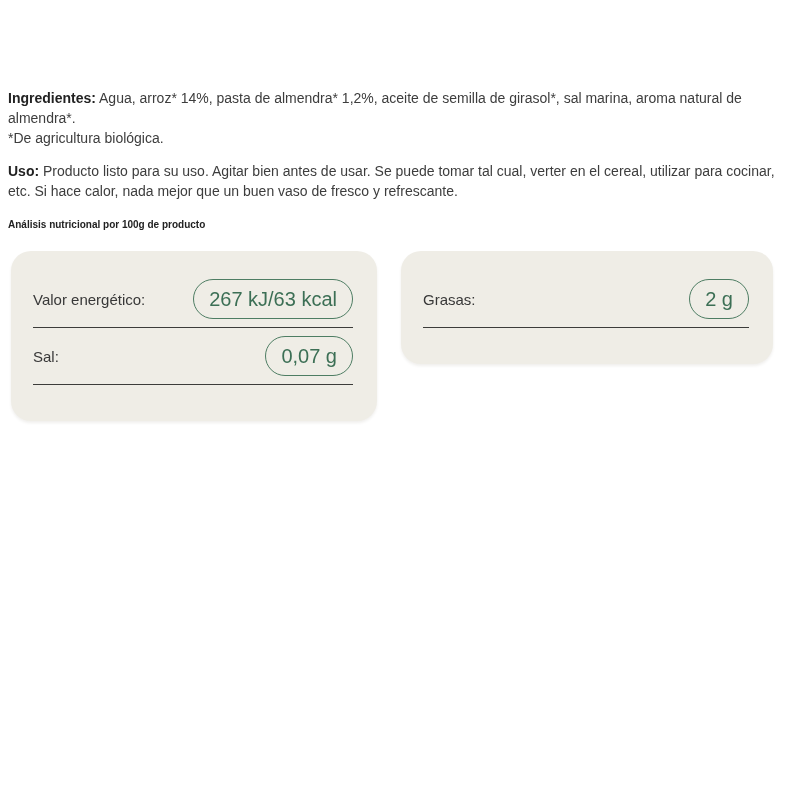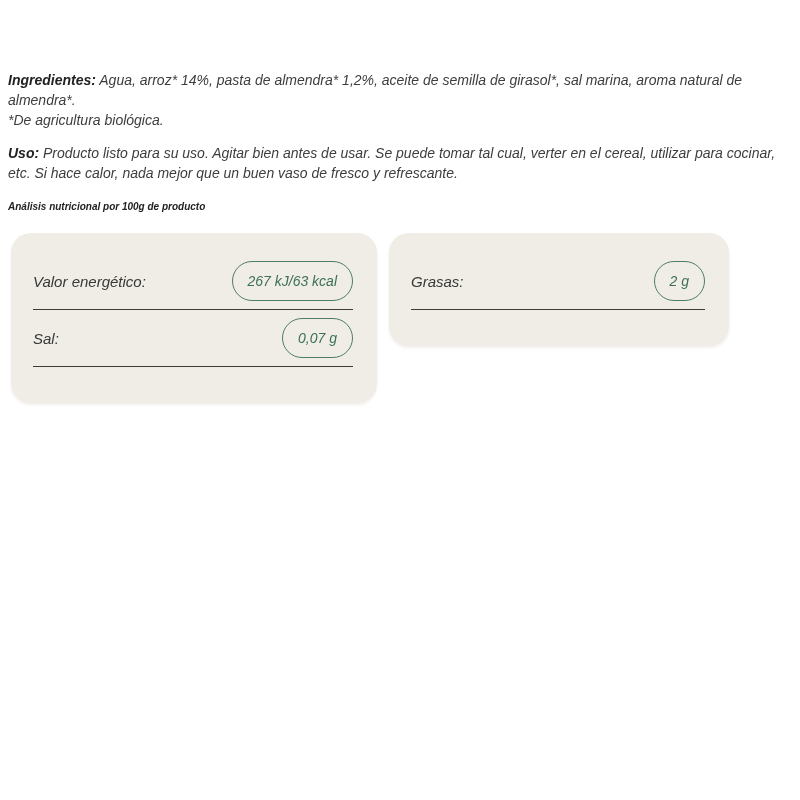--- a/index.html
+++ b/index.html
@@ -18,22 +18,21 @@
     font-family: "Liberation Sans", "DejaVu Sans", sans-serif;
     color: var(--text);
   }
   .page {
     width: 800px;
     height: 800px;
     overflow: hidden;
     background: var(--page-bg);
   }
   .content {
-    padding: 70px 8px 0 8px;
-    font-style: italic;
+    padding: 88px 8px 0 8px;
   }
   .para {
     font-size: 14px;
     line-height: 20px;
     margin-bottom: 13px;
     color: var(--text);
   }
   .para strong {
     color: var(--bold-text);
     font-weight: bold;
@@ -41,32 +40,32 @@
   .nutrition-heading {
     font-size: 10px;
     line-height: 20px;
     font-weight: bold;
     color: var(--bold-text);
     margin-top: 14px;
     margin-bottom: 16px;
   }
   .cards {
     display: flex;
-    gap: 12px;
+    gap: 24px;
     align-items: flex-start;
     margin-left: 3px;
   }
   .card {
     background: var(--card-bg);
     border-radius: 20px;
     padding: 20px 24px 36px 22px;
     box-shadow: 0 2px 3px rgba(60,50,30,0.08);
   }
   .card-energy { width: 366px; }
-  .card-macros { width: 340px; }
+  .card-macros { width: 372px; }
   .nrow {
     display: flex;
     justify-content: space-between;
     align-items: center;
     padding: 8px 0;
     border-bottom: 1.5px solid var(--rule);
     min-height: 56px;
   }
   .nlabel {
     font-size: 15px;
@@ -75,21 +74,21 @@
   .pill {
     display: inline-flex;
     align-items: center;
     justify-content: center;
     height: 40px;
     min-width: 40px;
     padding: 0 15px;
     border: 1.5px solid var(--pill-border);
     border-radius: 999px;
     color: var(--pill-text);
-    font-size: 14px;
+    font-size: 20px;
     white-space: nowrap;
     background: transparent;
   }
 </style>
 </head>
 <body>
 
 <div class="page">
   <div class="content">
 

